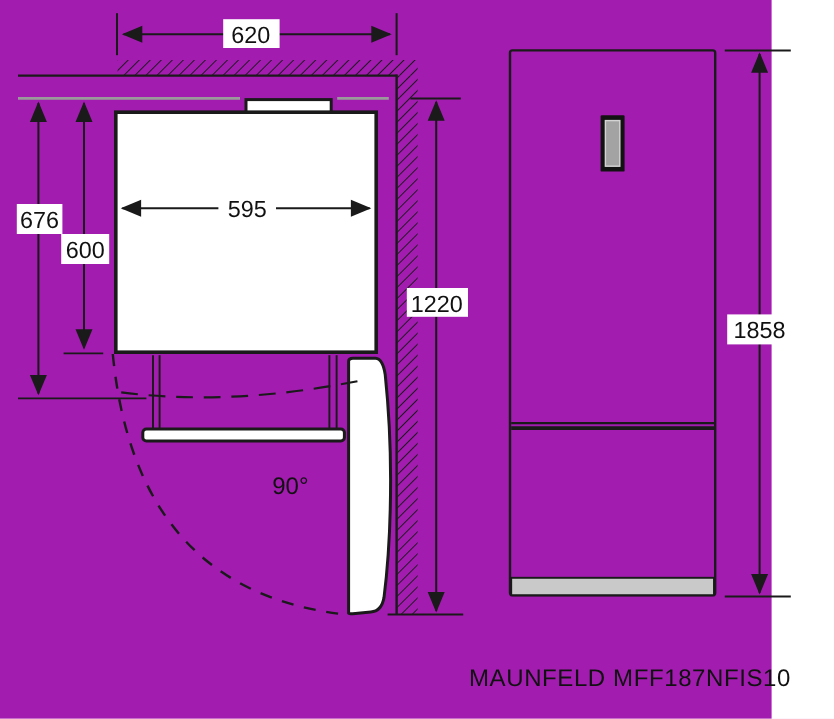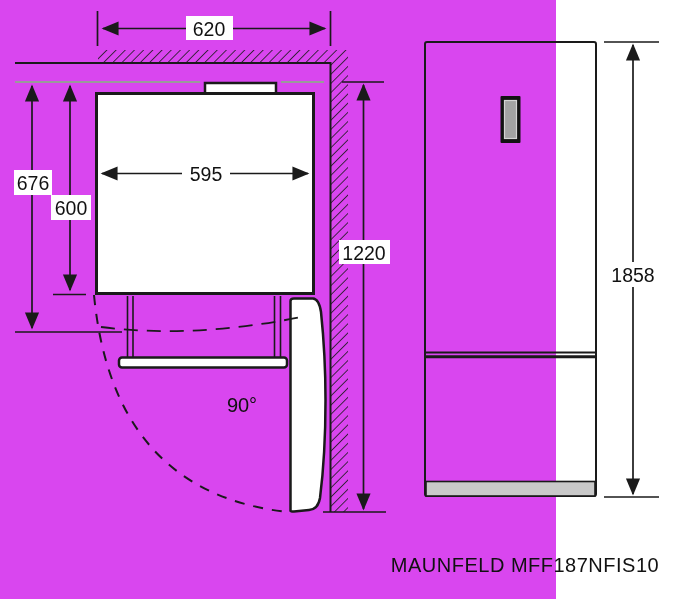--- a/index.html
+++ b/index.html
@@ -5,23 +5,23 @@
   html, body {
     margin: 0;
     padding: 0;
     background: #ffffff;
     width: 695px;
     height: 599px;
     overflow: hidden;
   }
   .canvas {
     position: relative;
-    width: 556px;
+    width: 643px;
     height: 599px;
-    background: #d946ef;
+    background: #a21caf;
   }
   svg { display: block; }
   svg text {
     font-family: "Liberation Sans", "DejaVu Sans", sans-serif;
     fill: #111111;
   }
   .dim-text { font-size: 19.5px; }
   .angle-text { font-size: 20px; }
   .caption-text { font-size: 20px; letter-spacing: 0.5px; }
   .thin  { stroke: #1a1a1a; stroke-width: 1.6; fill: none; }

